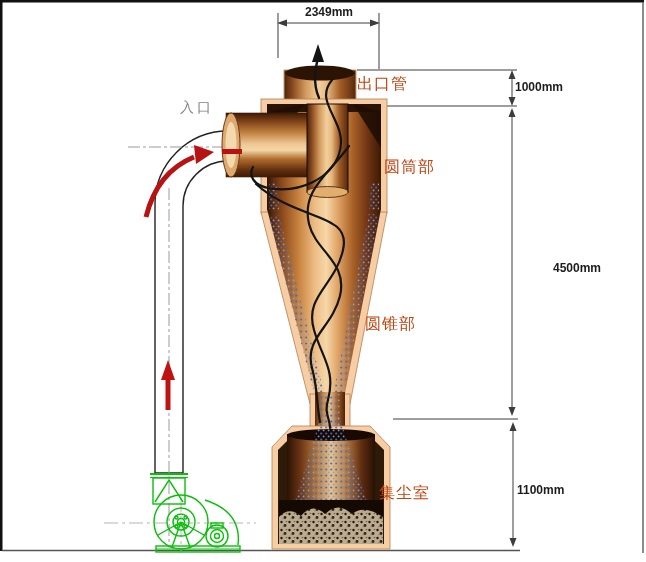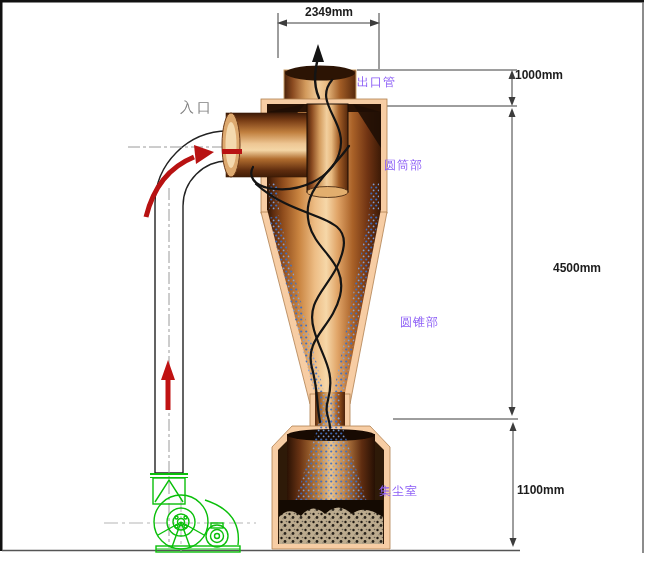--- a/index.html
+++ b/index.html
@@ -1,19 +1,19 @@
 <!DOCTYPE html>
 <html><head>
 <meta charset="utf-8">
 <style>
   html,body{margin:0;padding:0;background:#fff;}
   .stage{position:relative;width:646px;height:562px;background:#ffffff;overflow:hidden;
          font-family:"Liberation Sans",sans-serif;}
   .lbl{position:absolute;white-space:nowrap;line-height:1;}
-  .cjk{font-family:"Liberation Serif",serif;font-size:12px;color:#8b5cf6;letter-spacing:1px;}
+  .cjk{font-family:"Liberation Serif",serif;font-size:16px;color:#c2410c;letter-spacing:1px;}
   .cjk.gray{color:#808080;font-size:14px;letter-spacing:3px;}
   .dim{font-size:12px;font-weight:bold;color:#1c1c1c;font-family:"Liberation Sans",sans-serif;}
   .dim .unit{font-size:12px;font-weight:bold;}
   svg{position:absolute;left:0;top:0;}
 </style>
 </head>
 <body>
 
 <div class="stage">
 
@@ -211,27 +211,27 @@
     <polygon points="214,152 194,145 196,164" fill="#b81212"></polygon>
     <rect x="222" y="149" width="20" height="5" fill="#b81212"></rect>
     <line x1="168" y1="410" x2="168" y2="378" stroke="#c01212" stroke-width="5"></line>
     <polygon points="168,360 161,380 175,380" fill="#c01212"></polygon>
   </g>
 </svg>
 
   <div class="lbl cjk gray" style="left:180px;top:101px;">入口</div>
   <div class="lbl cjk" style="left:357px;top:76px;">出口管</div>
   <div class="lbl cjk" style="left:384px;top:159px;">圆筒部</div>
-  <div class="lbl cjk" style="left:365px;top:316px;padding-left:35px;">圆锥部</div>
+  <div class="lbl cjk" style="left:365px;top:316px;">圆锥部</div>
   <div class="lbl cjk" style="left:379px;top:485px;">集尘室</div>
 
   <div class="lbl dim" style="left:303px;top:6px;width:52px;text-align:center;">
     <span>2349</span><span class="unit">mm</span>
   </div>
-  <div class="lbl dim" style="left:515px;top:69px;">
+  <div class="lbl dim" style="left:515px;top:81px;">
     <span>1000</span><span class="unit">mm</span>
   </div>
   <div class="lbl dim" style="left:514px;top:262px;margin-left:39px;">
     <span>4500</span><span class="unit">mm</span>
   </div>
   <div class="lbl dim" style="left:517px;top:484px;">
     <span>1100</span><span class="unit">mm</span>
   </div>
 </div>
 

